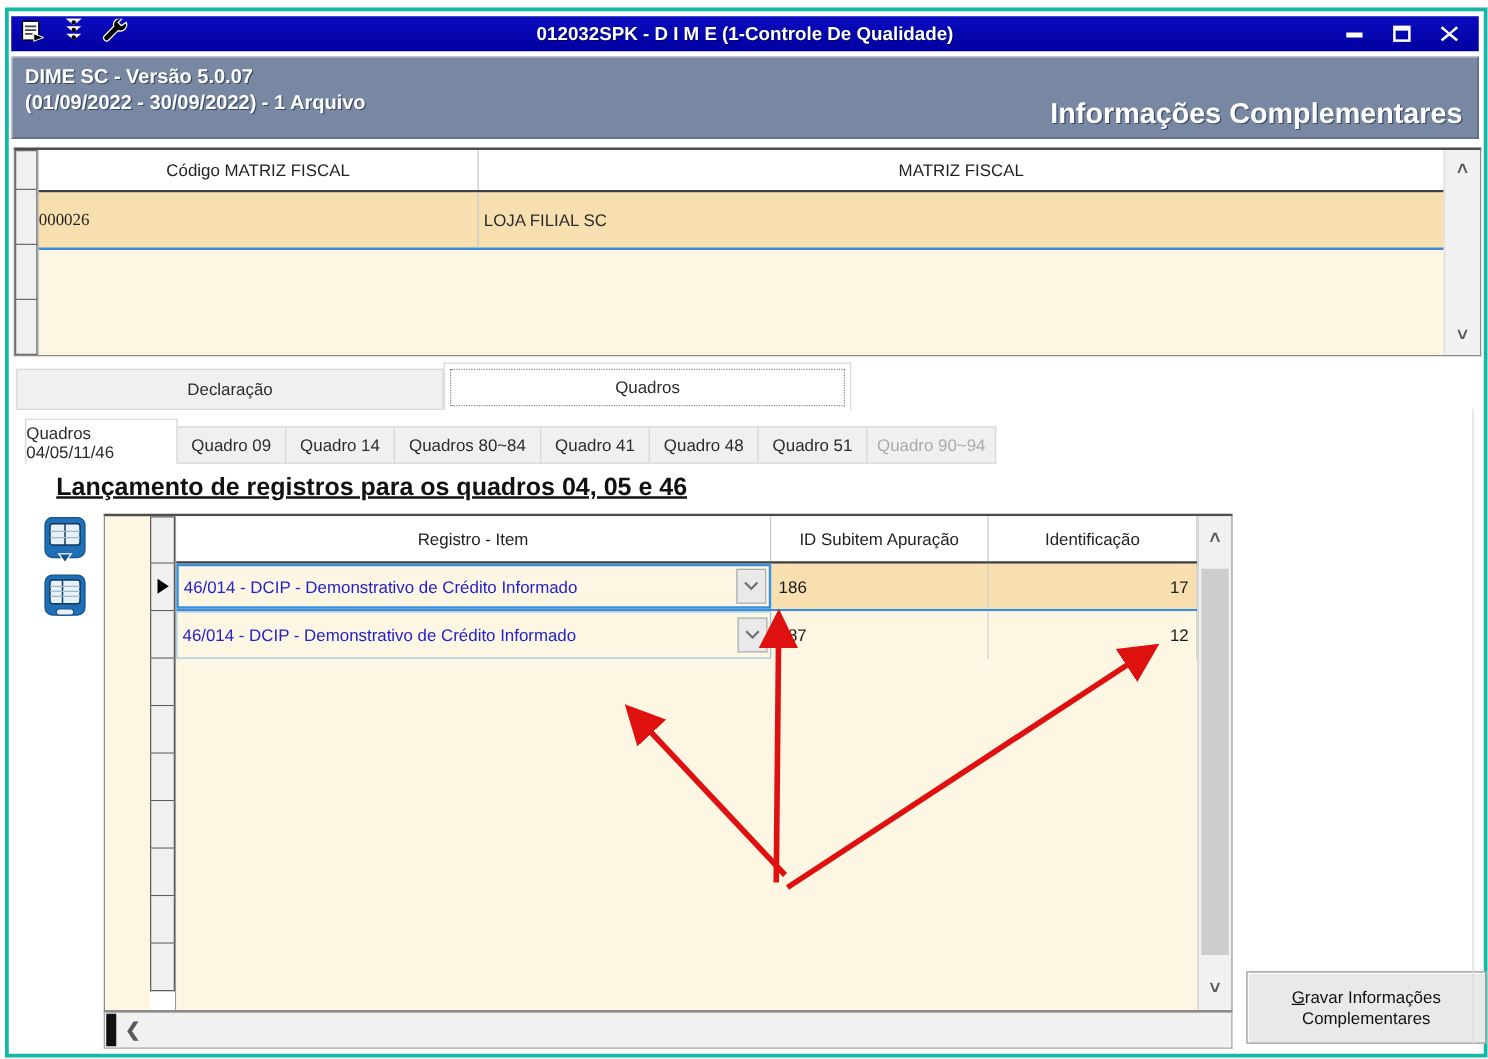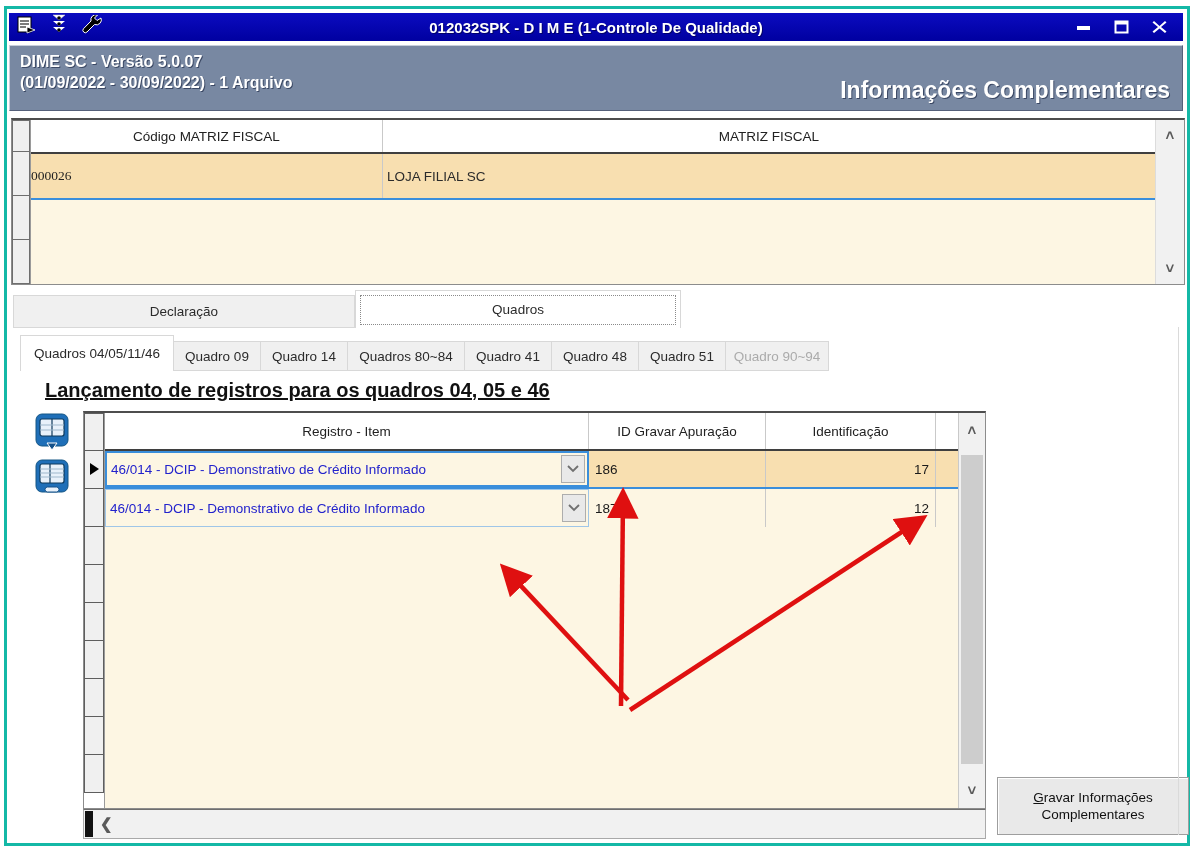--- a/index.html
+++ b/index.html
@@ -100,21 +100,21 @@
   }
 
   
   .navbtns{position:absolute;left:28px;top:404px;display:flex;flex-direction:column;gap:8px;}
   .navbtn{width:34px;height:38px;cursor:pointer;}
 
   
   .grid{
     position:absolute;left:76px;top:402px;width:903px;height:398px;
     border:1px solid #8C8C8C;border-top:2px solid #4D4D4D;background:#FDF6E3;
-    box-sizing:border-box;display:flex;
+    box-sizing:border-box;display:flex;padding-left:36px;
   }
   .g-selcol{width:20px;background:#FFFFFF;display:flex;flex-direction:column;border-right:1px solid #9A9A9A;}
   .g-sel{height:38px;background:#F0F0F0;border:1px solid #5E5E5E;border-top:none;box-sizing:border-box;position:relative;flex:0 0 auto;}
   .g-sel.h{border-top:1px solid #5E5E5E;}
   .g-sel .tri{
     position:absolute;left:5px;top:12px;width:0;height:0;
     border-left:9px solid #000;border-top:6px solid transparent;border-bottom:6px solid transparent;
   }
   .g-main{flex:1;display:flex;flex-direction:column;min-width:0;}
   .g-header{display:flex;height:38px;background:#FFFFFF;border-bottom:2px solid #3F3F3F;box-sizing:border-box;}
@@ -252,21 +252,21 @@
     <div class="tab" style="width:342px;">
       <span>Declaração</span>
     </div>
     <div class="tab active" style="width:326px;">
       <span class="focusdots"></span>
       <span>Quadros</span>
     </div>
   </div>
 
   <div class="subtabs">
-    <div class="stab active" style="width:154px;">
+    <div class="stab active" style="width:122px;">
         <span>Quadros 04/05/11/46</span>
       </div>
     <div class="stab" style="width:88px;">
         <span>Quadro 09</span>
       </div>
     <div class="stab" style="width:88px;">
         <span>Quadro 14</span>
       </div>
     <div class="stab" style="width:118px;">
         <span>Quadros 80~84</span>
@@ -322,21 +322,21 @@
       <div class="g-sel"></div>
       <div class="g-sel"></div>
       <div class="g-sel"></div>
       <div class="g-sel"></div>
       <div class="g-sel"></div>
       <div class="g-sel"></div>
     </div>
     <div class="g-main">
       <div class="g-header">
         <div class="g-h c-reg">Registro - Item</div>
-        <div class="g-h c-id">ID Gravar Apuração</div>
+        <div class="g-h c-id">ID Subitem Apuração</div>
         <div class="g-h c-ident">Identificação</div>
         <div class="g-h c-fill"></div>
       </div>
 
       <div class="g-row rowsel">
         <div class="g-cell c-reg combo-cell cur">
           <span class="combo-text">46/014 - DCIP - Demonstrativo de Crédito Informado</span>
           <span class="combo-btn">
             <svg width="12" height="8" viewBox="0 0 12 8">
                 <polyline points="1,1 6,6 11,1" fill="none" stroke="#707070" stroke-width="1.8"></polyline>

